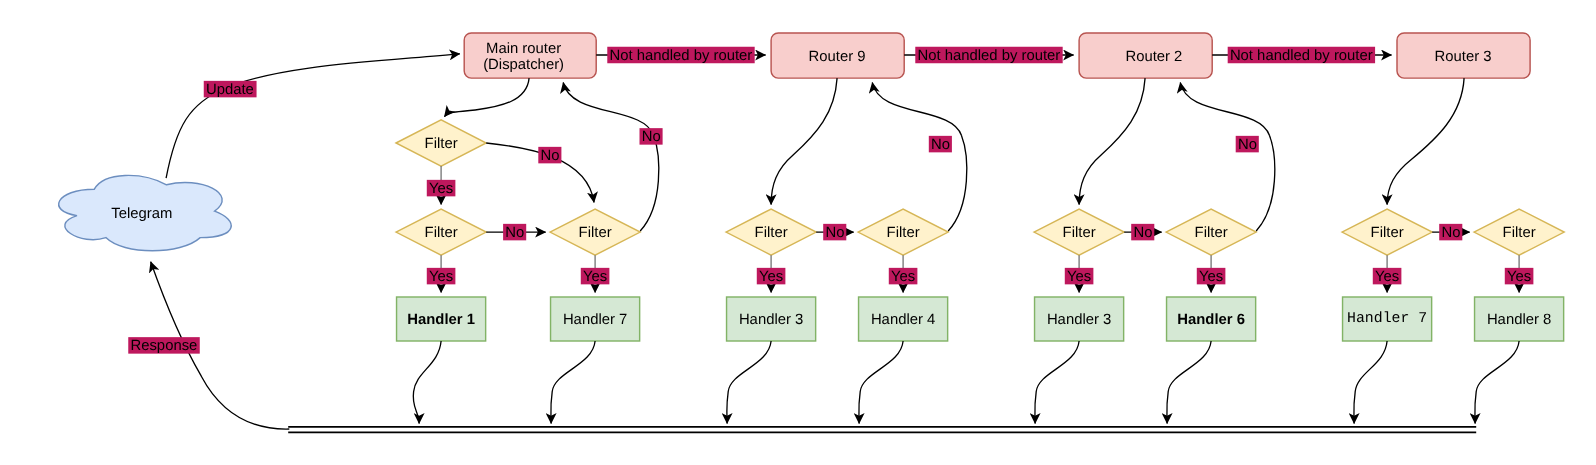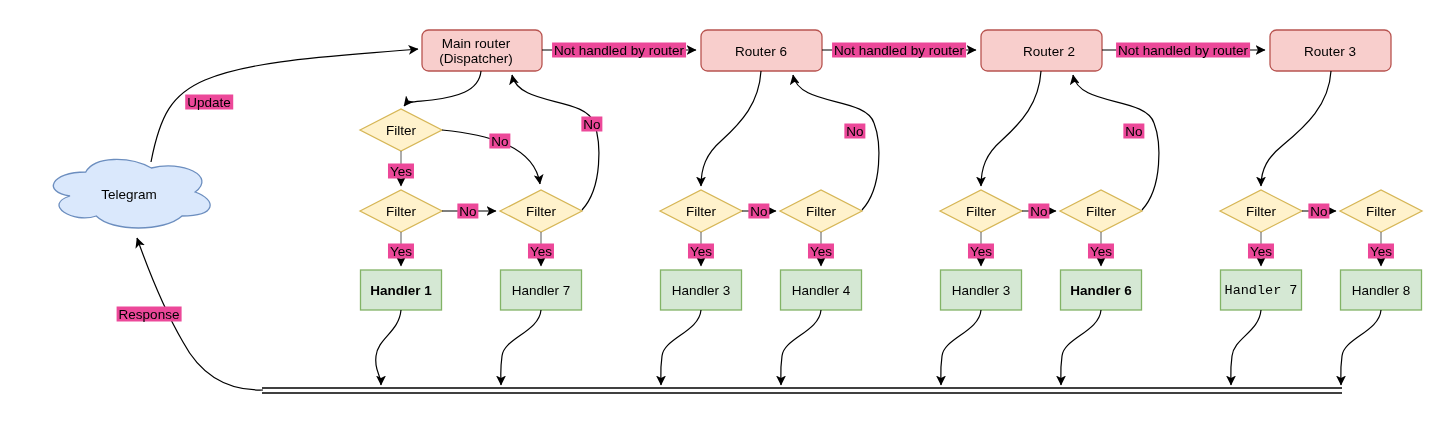--- a/index.html
+++ b/index.html
@@ -18,21 +18,21 @@
   .node { stroke-width: 1.3px; }
   .lbl {
     position: absolute;
     transform: translate(-50%, -50%);
     font-size: 13.5px;
     line-height: 15px;
     color: #000000;
     white-space: nowrap;
     text-align: center;
   }
-  .edge-lbl { background: #ec4899; padding: 0 2px; }
+  .edge-lbl { background: #be185d; padding: 0 2px; }
 </style>
 </head>
 <body>
 
 <div class="stage">
 
   <svg width="1451" height="423" viewBox="0 0 1451 423">
     <defs>
       <marker id="arrow" viewBox="0 0 10 10" refX="9.5" refY="5" markerWidth="10" markerHeight="10" orient="auto" markerUnits="userSpaceOnUse">
         <path d="M 0 0 L 10 5 L 0 10 L 2.5 5 Z" fill="#000000"></path>
@@ -109,21 +109,21 @@
     <path class="bus" d="M 262,388 H 1342"></path>
     <path class="bus" d="M 262,393 H 1342"></path>
   </svg>
 
   <div class="lbl" style="left:129px; top:194px;">Telegram</div>
 
   <div class="lbl" style="left:476px; top:51px;">
     <div>Main router</div>
     <div>(Dispatcher)</div>
   </div>
-  <div class="lbl" style="left:761px; top:51px;">Router 6</div>
+  <div class="lbl" style="left:761px; top:51px;">Router 9</div>
   <div class="lbl" style="left:1049px; top:51px;">Router 2</div>
   <div class="lbl" style="left:1330px; top:51px;">Router 3</div>
 
   <div class="lbl" style="left:401px; top:130px;">Filter</div>
   <div class="lbl" style="left:401px; top:211px;">Filter</div>
   <div class="lbl" style="left:541px; top:211px;">Filter</div>
   <div class="lbl" style="left:701px; top:211px;">Filter</div>
   <div class="lbl" style="left:821px; top:211px;">Filter</div>
   <div class="lbl" style="left:981px; top:211px;">Filter</div>
   <div class="lbl" style="left:1101px; top:211px;">Filter</div>
@@ -132,21 +132,21 @@
 
   <div class="lbl" style="left:401px; top:290px;font-weight:bold;">Handler 1</div>
   <div class="lbl" style="left:541px; top:290px;">Handler 7</div>
   <div class="lbl" style="left:701px; top:290px;">Handler 3</div>
   <div class="lbl" style="left:821px; top:290px;">Handler 4</div>
   <div class="lbl" style="left:981px; top:290px;">Handler 3</div>
   <div class="lbl" style="left:1101px; top:290px;font-weight:bold;">Handler 6</div>
   <div class="lbl" style="left:1261px; top:290px;font-family:Liberation Mono, monospace;">Handler 7</div>
   <div class="lbl" style="left:1381px; top:290px;">Handler 8</div>
 
-  <div class="lbl edge-lbl" style="left:209px; top:81px;margin-top:21px;">Update</div>
+  <div class="lbl edge-lbl" style="left:209px; top:81px;">Update</div>
   <div class="lbl edge-lbl" style="left:149px; top:314px;">Response</div>
 
   <div class="lbl edge-lbl" style="left:619px; top:50px;">Not handled by router</div>
   <div class="lbl edge-lbl" style="left:899px; top:50px;">Not handled by router</div>
   <div class="lbl edge-lbl" style="left:1183px; top:50px;">Not handled by router</div>
 
   <div class="lbl edge-lbl" style="left:401px; top:171px;">Yes</div>
   <div class="lbl edge-lbl" style="left:401px; top:251px;">Yes</div>
   <div class="lbl edge-lbl" style="left:541px; top:251px;">Yes</div>
   <div class="lbl edge-lbl" style="left:701px; top:251px;">Yes</div>

